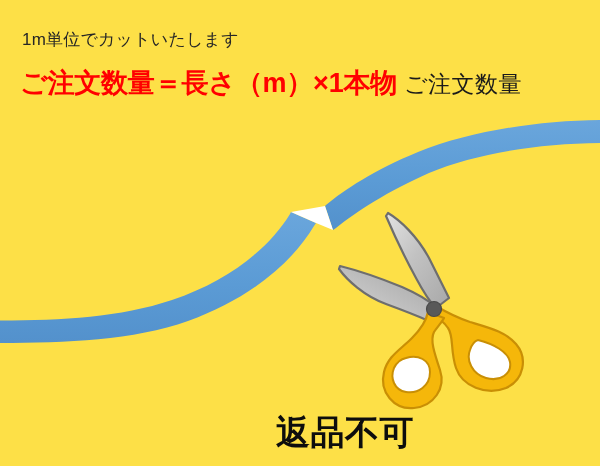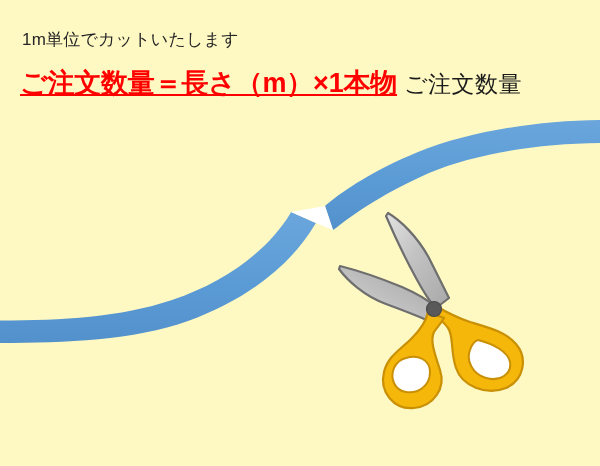--- a/index.html
+++ b/index.html
@@ -11,21 +11,21 @@
     height: 466px;
     background: #ffffff;
     font-family: "Liberation Sans", "DejaVu Sans", sans-serif;
     overflow: hidden;
     position: relative;
   }
   #stage {
     position: relative;
     width: 600px;
     height: 466px;
-    background: #fef9c3;
+    background: #fde047;
     overflow: hidden;
   }
 
   
   .headline-small {
     position: absolute;
     left: 22px;
     top: 29px;
     font-size: 17px;
     line-height: 1.25;
@@ -38,21 +38,20 @@
     left: 20px;
     top: 67px;
     font-size: 27px;
     line-height: 1.25;
     white-space: nowrap;
     letter-spacing: -0.2px;
   }
   .headline-main .em {
     color: #FF0000;
     font-weight: bold;
-    text-decoration: underline;
   }
   .headline-main .tail {
     color: #1a1a1a;
     font-weight: normal;
     font-size: 23px;
     letter-spacing: 0.5px;
   }
 
   .footnote {
     position: absolute;
@@ -198,15 +197,16 @@
     </g>
   </svg>
 
   <div class="headline-small">1m単位でカットいたします</div>
 
   <div class="headline-main">
     <span class="em">ご注文数量＝長さ（m）×1本物</span><span class="tail"> ご注文数量</span>
   </div>
 
   <div class="footnote">
+    <span class="fn-big">返品不可</span>
   </div>
 
 </div>
 
 </body></html>

